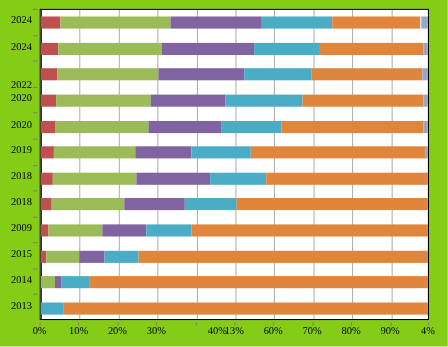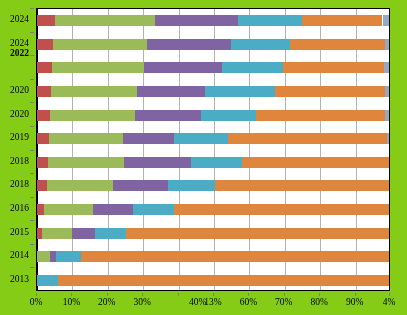--- a/index.html
+++ b/index.html
@@ -123,33 +123,33 @@
 </head>
 <body>
 
 <div id="chart-root">
 
   <div id="y-axis-labels">
       <div class="y-tick-label" style="top: 6.29167px;">2024</div>
       <div class="y-tick-mark" style="top: 0px;"></div>
       <div class="y-tick-label" style="top: 29.875px;">2024</div>
       <div class="y-tick-mark" style="top: 24px;"></div>
-      <div class="y-tick-label" style="top: 40px; font-weight: bold;">2022</div>
+      <div class="y-tick-label" style="top: 65px;">2022</div>
       <div class="y-tick-mark" style="top: 47px;"></div>
       <div class="y-tick-label" style="top: 77.0417px;">2020</div>
       <div class="y-tick-mark" style="top: 71px;"></div>
       <div class="y-tick-label" style="top: 100.625px;">2020</div>
       <div class="y-tick-mark" style="top: 94px;"></div>
       <div class="y-tick-label" style="top: 124.208px;">2019</div>
       <div class="y-tick-mark" style="top: 118px;"></div>
       <div class="y-tick-label" style="top: 147.792px; text-align: center;">2018</div>
       <div class="y-tick-mark" style="top: 142px;"></div>
       <div class="y-tick-label" style="top: 171.375px;">2018</div>
       <div class="y-tick-mark" style="top: 165px;"></div>
-      <div class="y-tick-label" style="top: 194.958px;">2016</div>
+      <div class="y-tick-label" style="top: 194.958px;">2009</div>
       <div class="y-tick-mark" style="top: 189px;"></div>
       <div class="y-tick-label" style="top: 218.542px;">2015</div>
       <div class="y-tick-mark" style="top: 212px;"></div>
       <div class="y-tick-label" style="top: 242.125px;">2014</div>
       <div class="y-tick-mark" style="top: 236px;"></div>
       <div class="y-tick-label" style="top: 265.708px;">2013</div>
       <div class="y-tick-mark" style="top: 259px;"></div>
     </div>
 
   <div id="plot-area">

